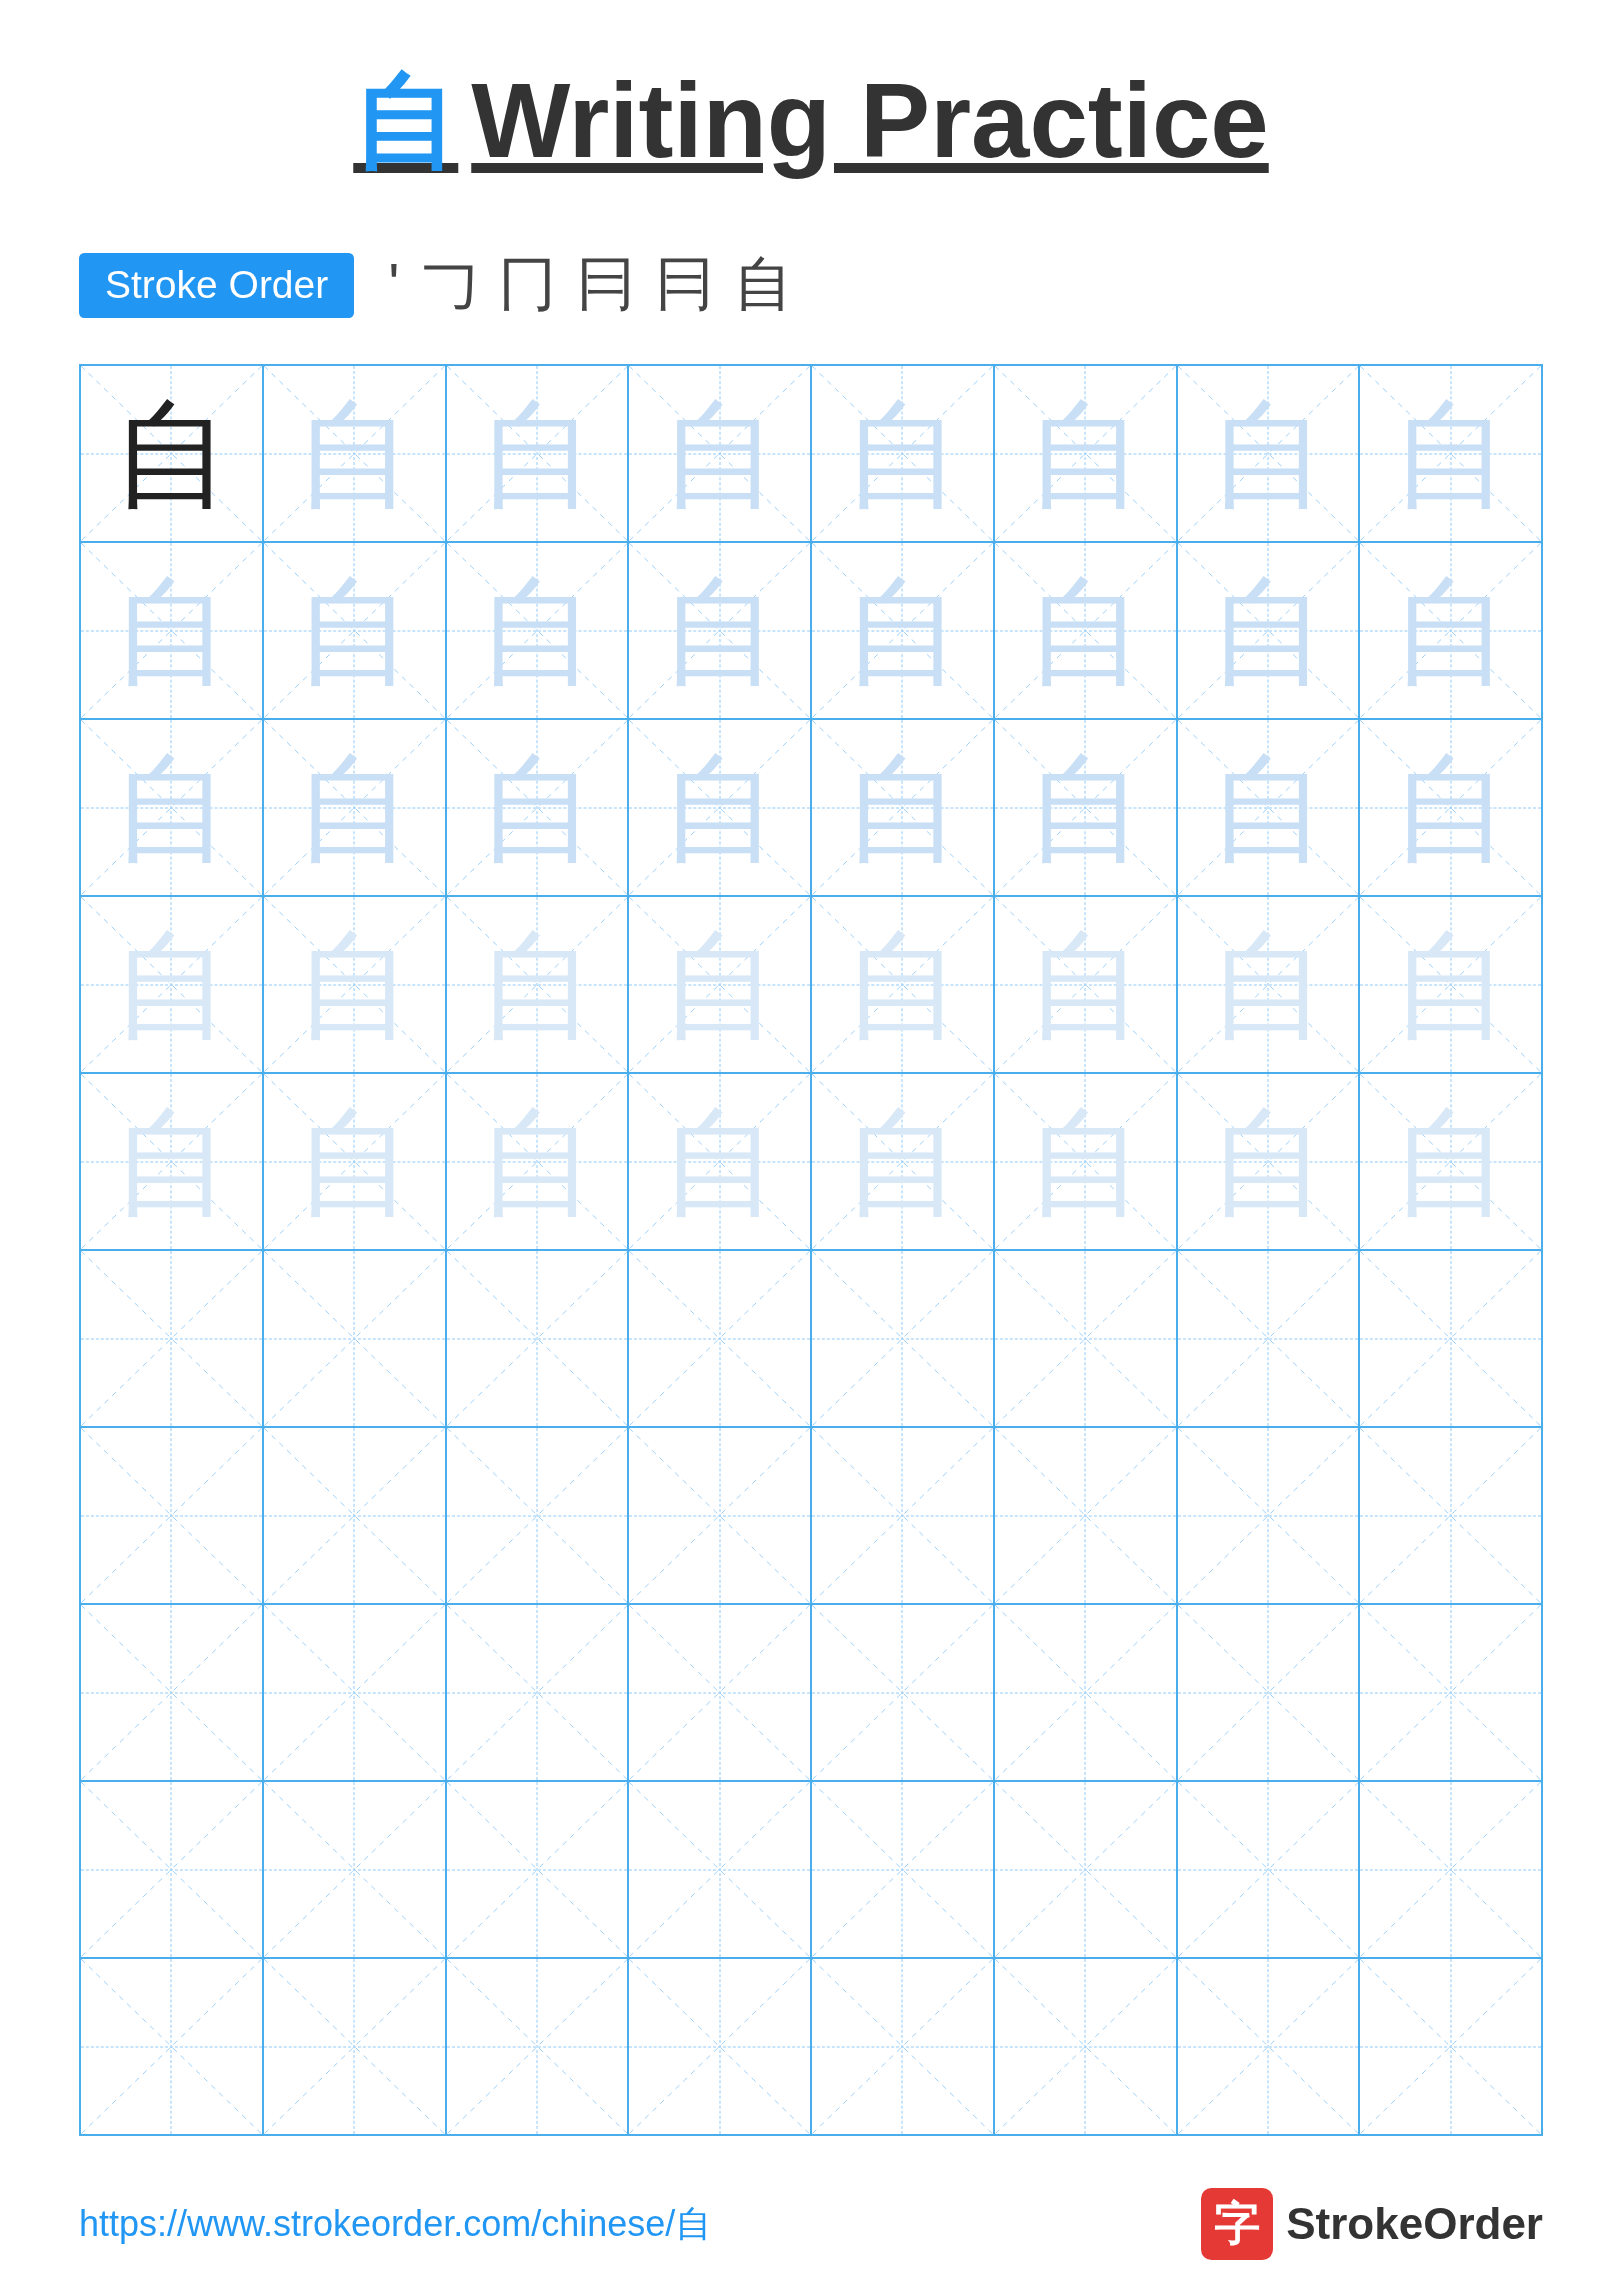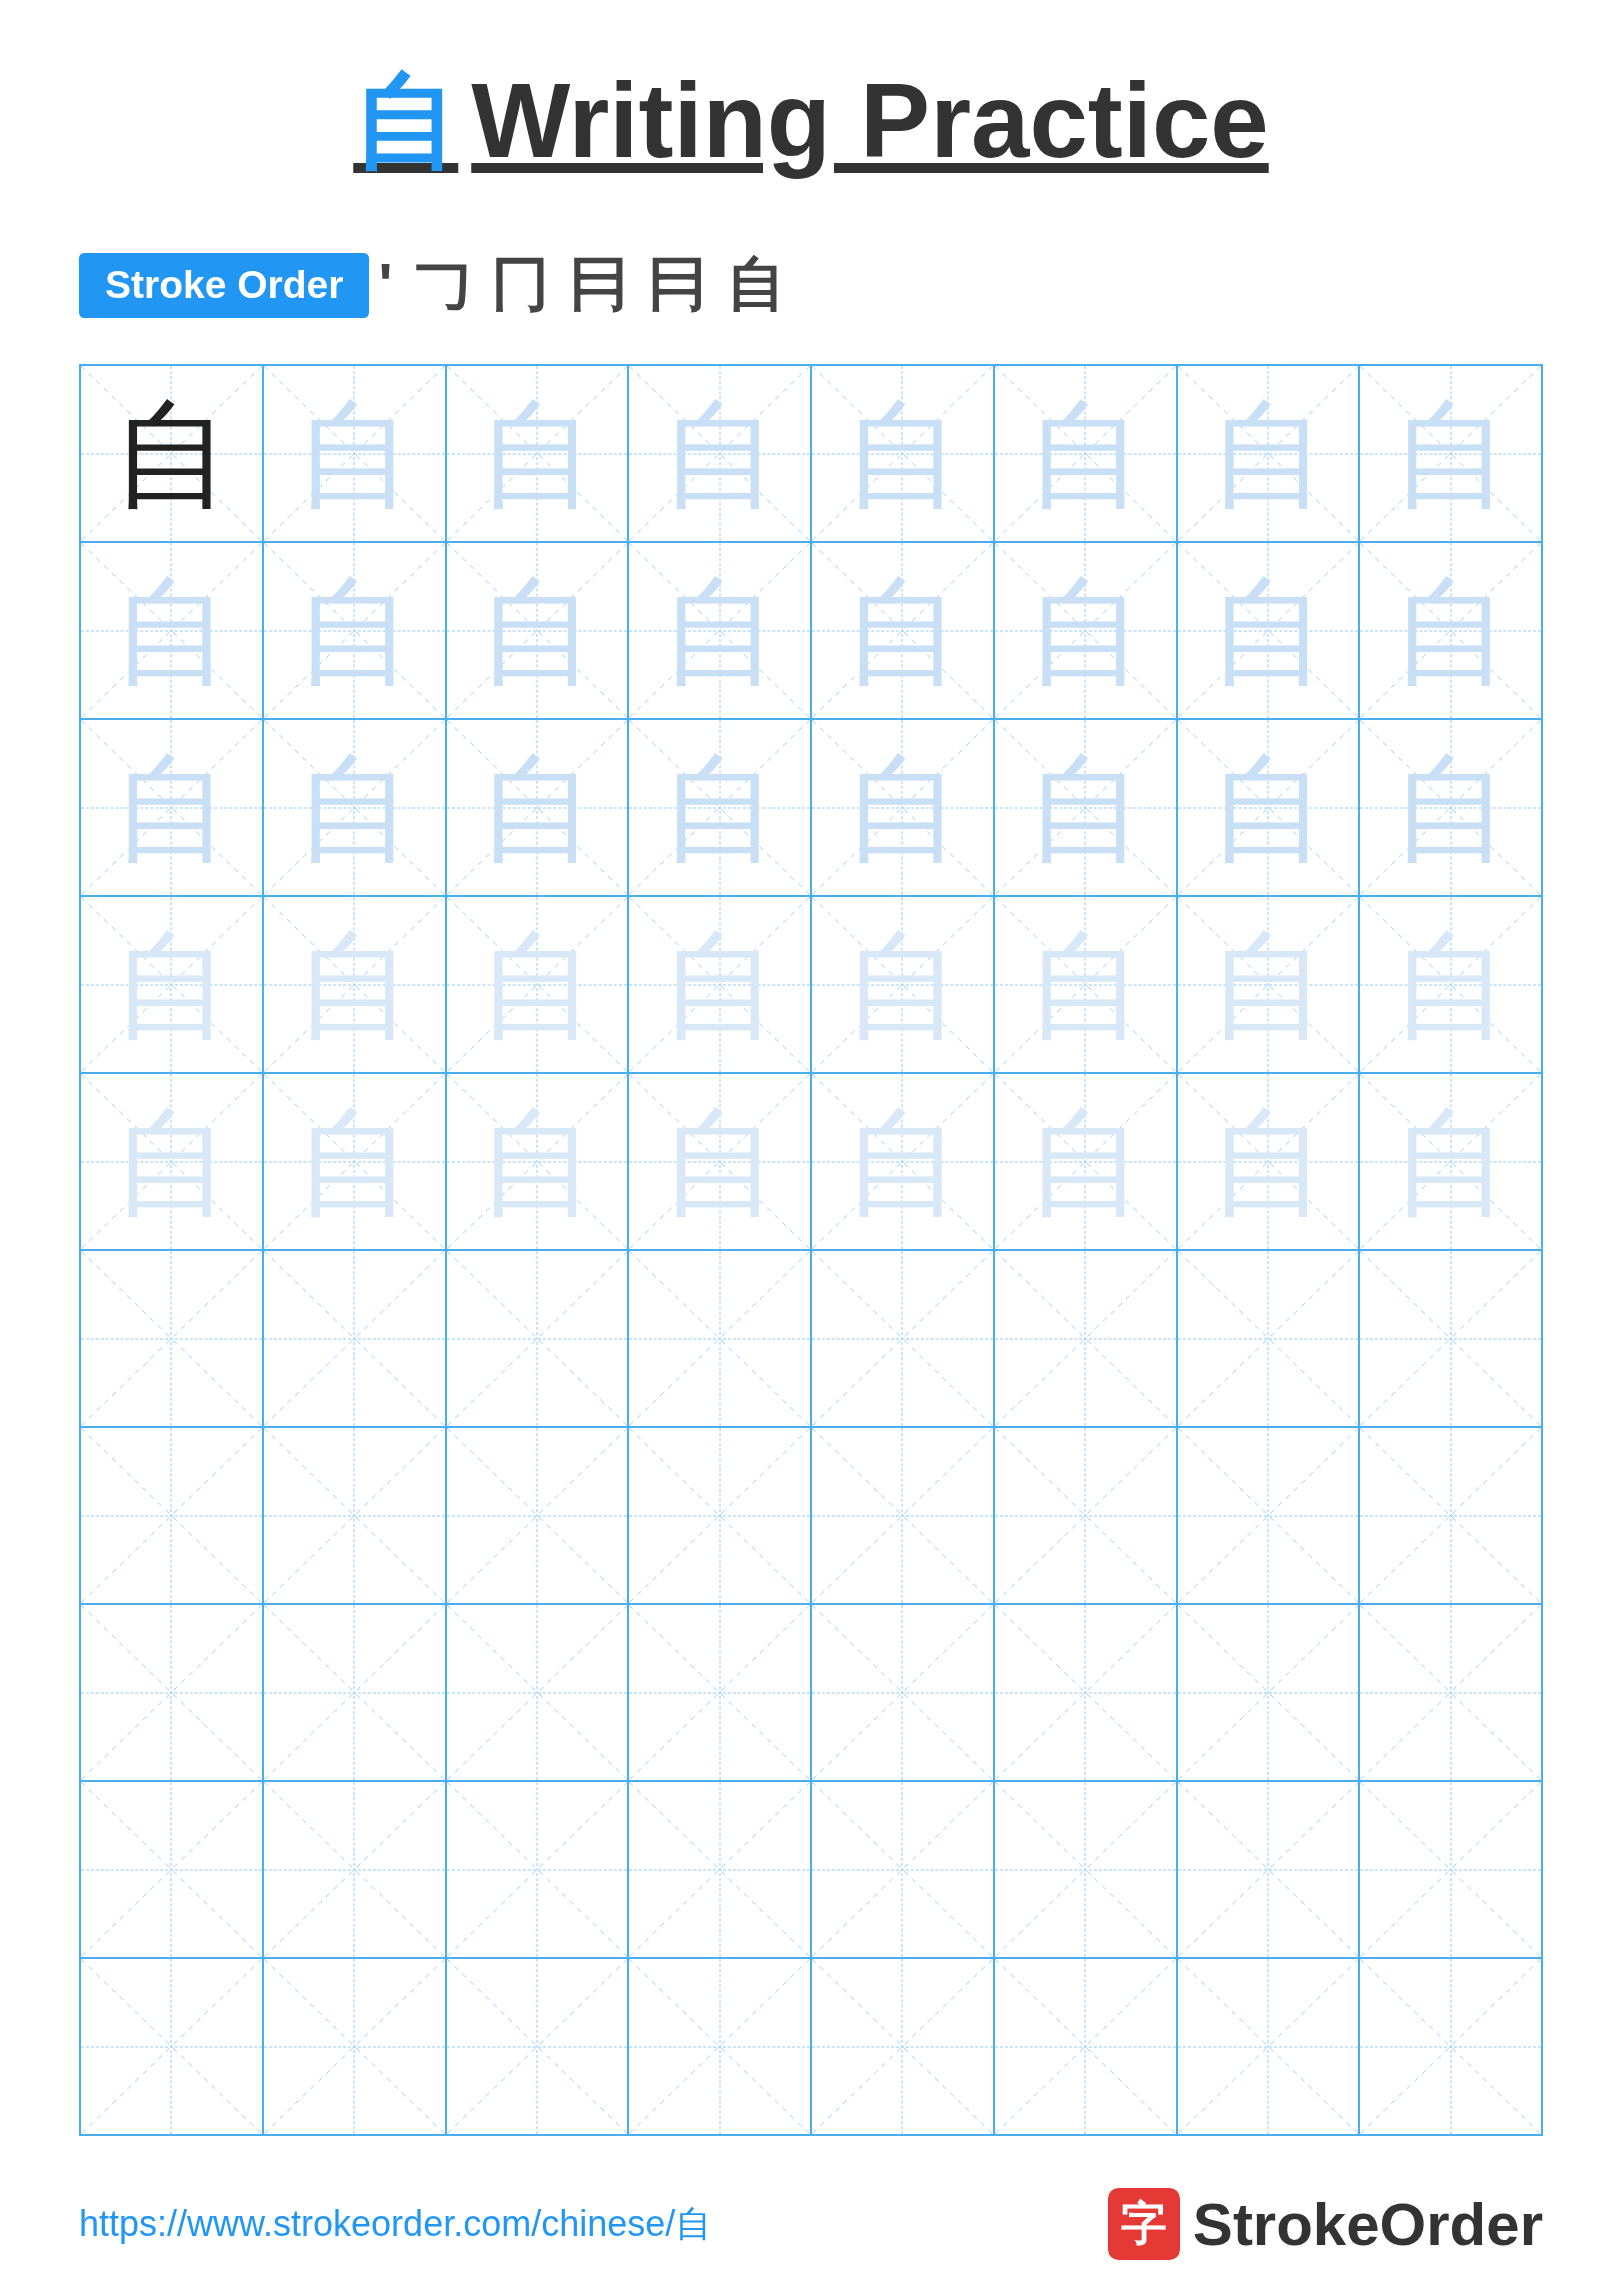--- a/index.html
+++ b/index.html
@@ -33,22 +33,21 @@
     .title-char {
       color: #2196F3;
       margin-right: 13px;
     }
 
     
     .stroke-order-row {
       display: flex;
       align-items: center;
       margin-bottom: 39px;
-      gap: 9px;
-      font-weight: bold;
+      gap: 34px;
     }
     .stroke-order-badge {
       background: #2196F3;
       color: #fff;
       font-size: 39px;
       padding: 10.5px 26px;
       border-radius: 5.2px;
       white-space: nowrap;
     }
     .stroke-sequence {
@@ -162,21 +161,21 @@
       background: #E53935;
       border-radius: 10.5px;
       display: flex;
       align-items: center;
       justify-content: center;
       color: #fff;
       font-size: 46px;
       font-weight: bold;
     }
     .brand-name {
-      font-size: 60px;
+      font-size: 44px;
       font-weight: bold;
       color: #333;
     }
   </style>
 </head>
 <body>
 
 <div class="page">
 
   <div class="title-section">

